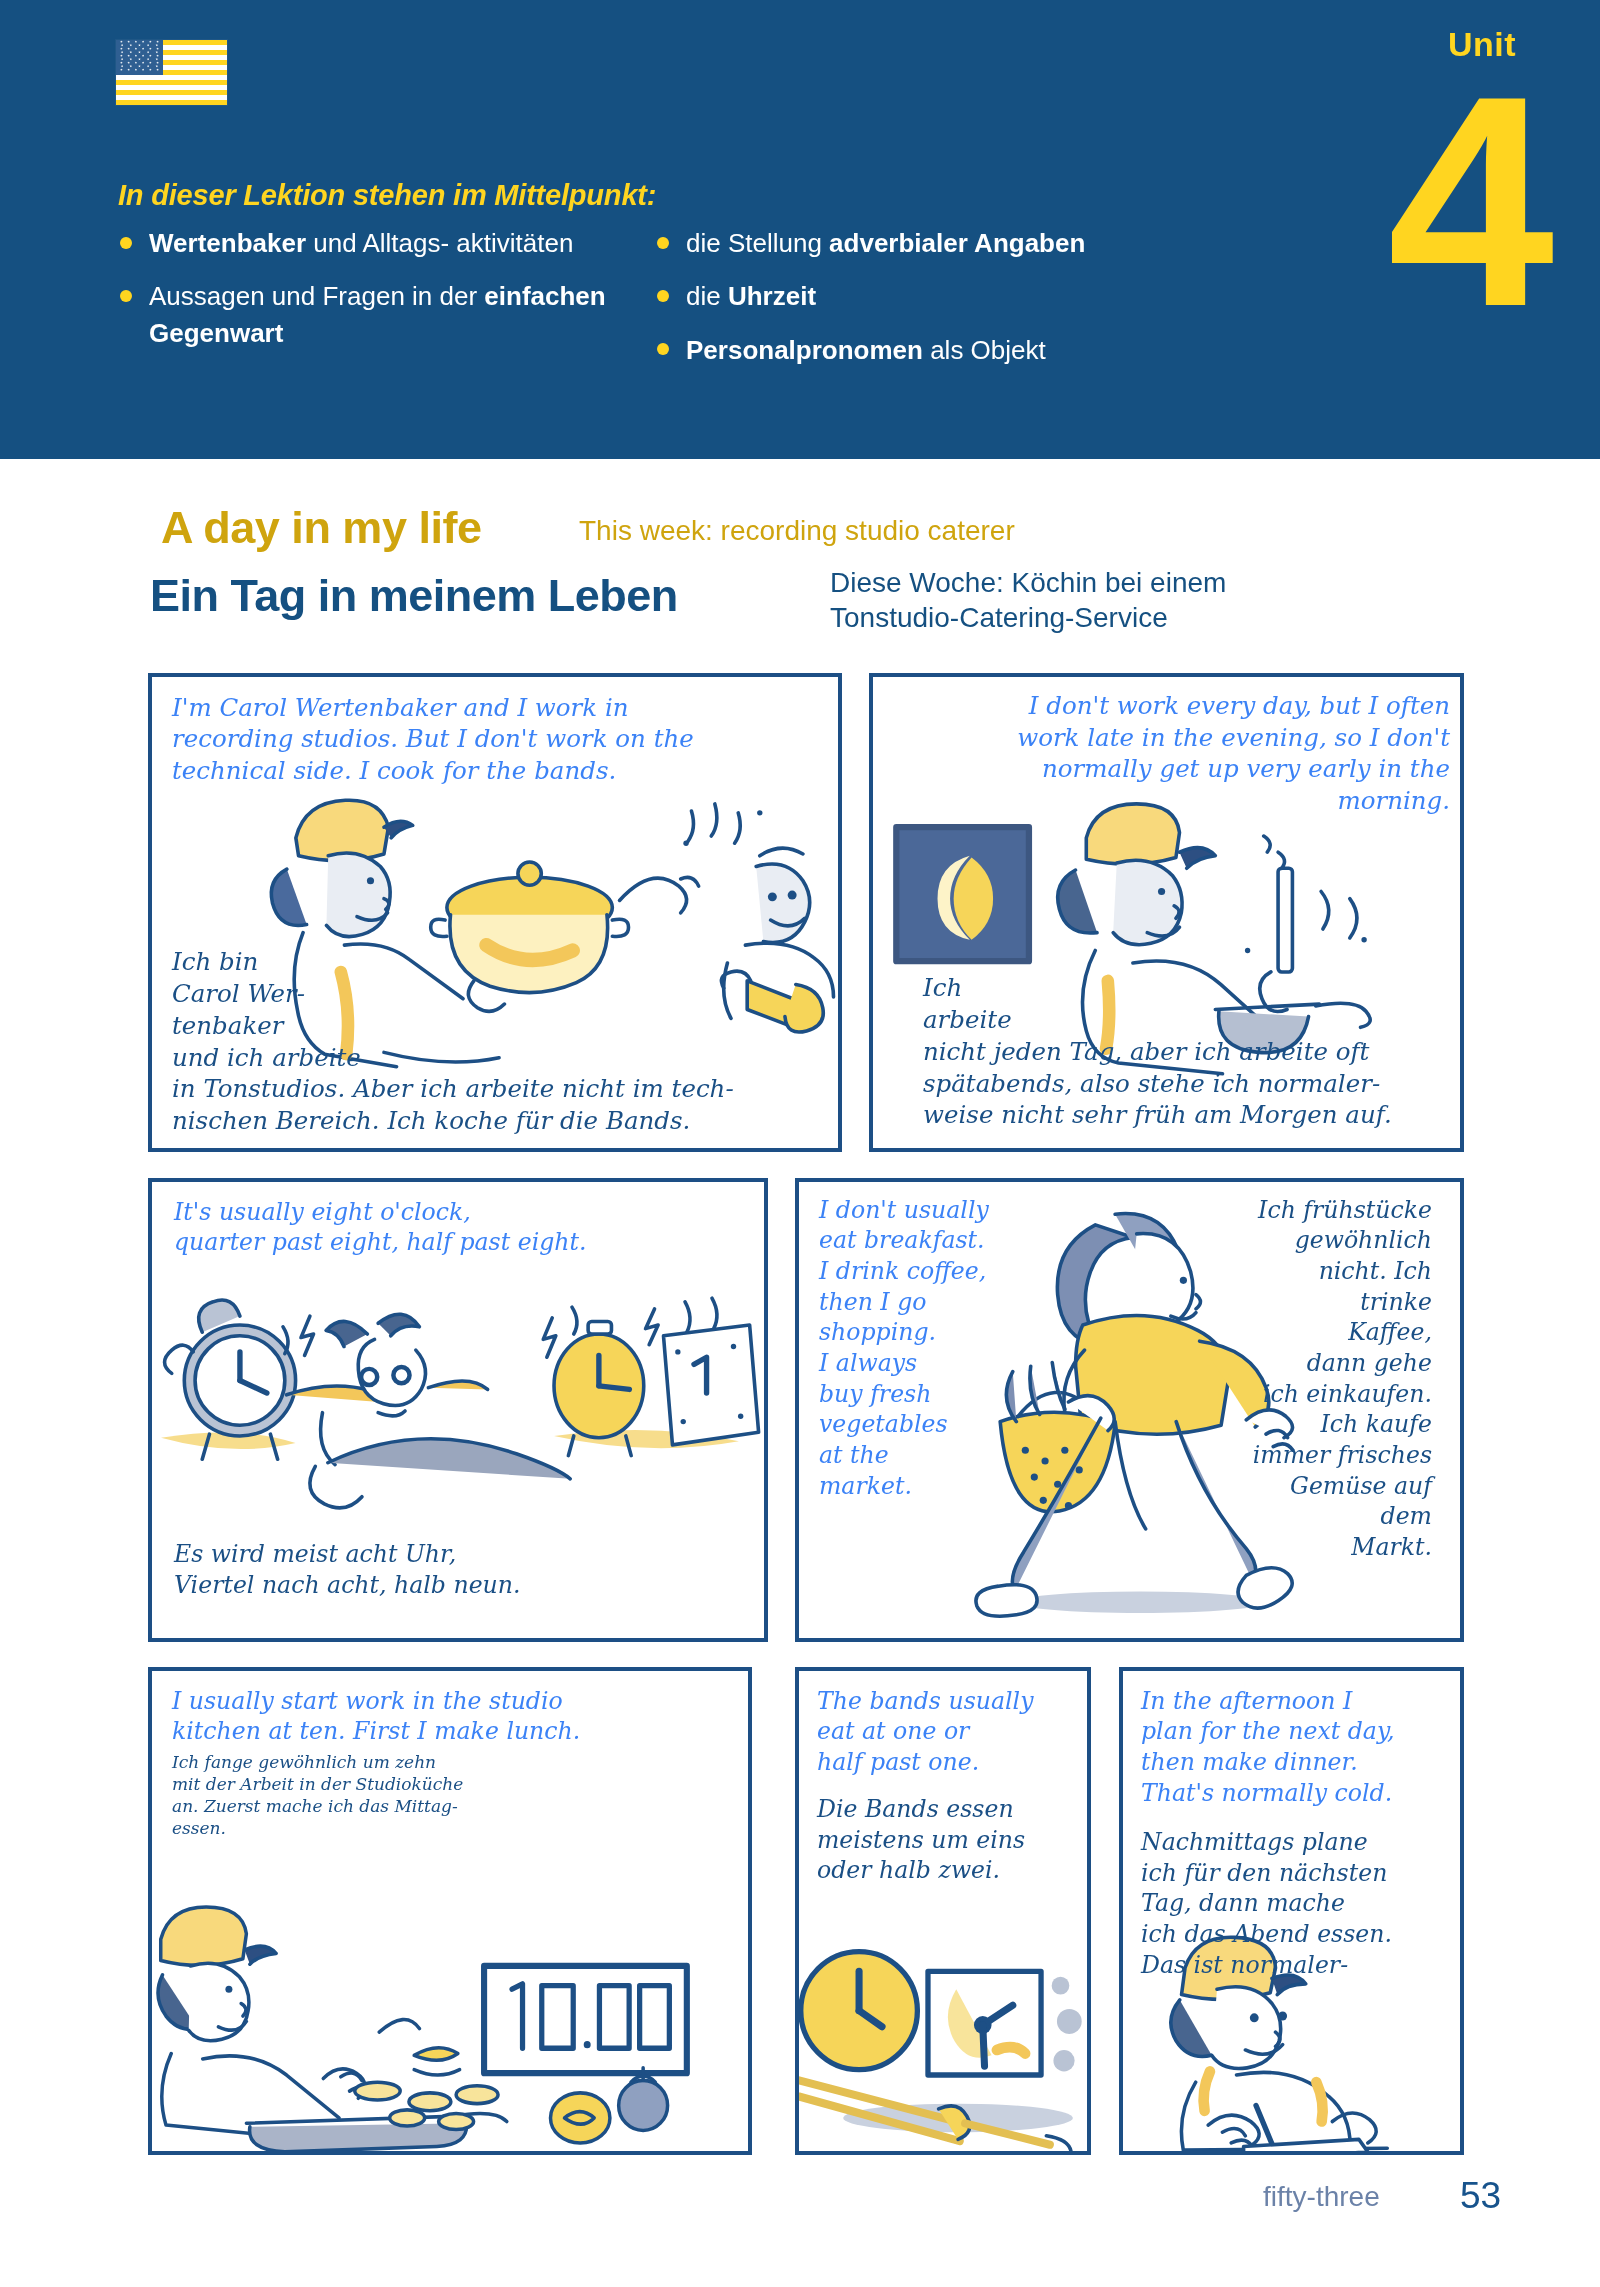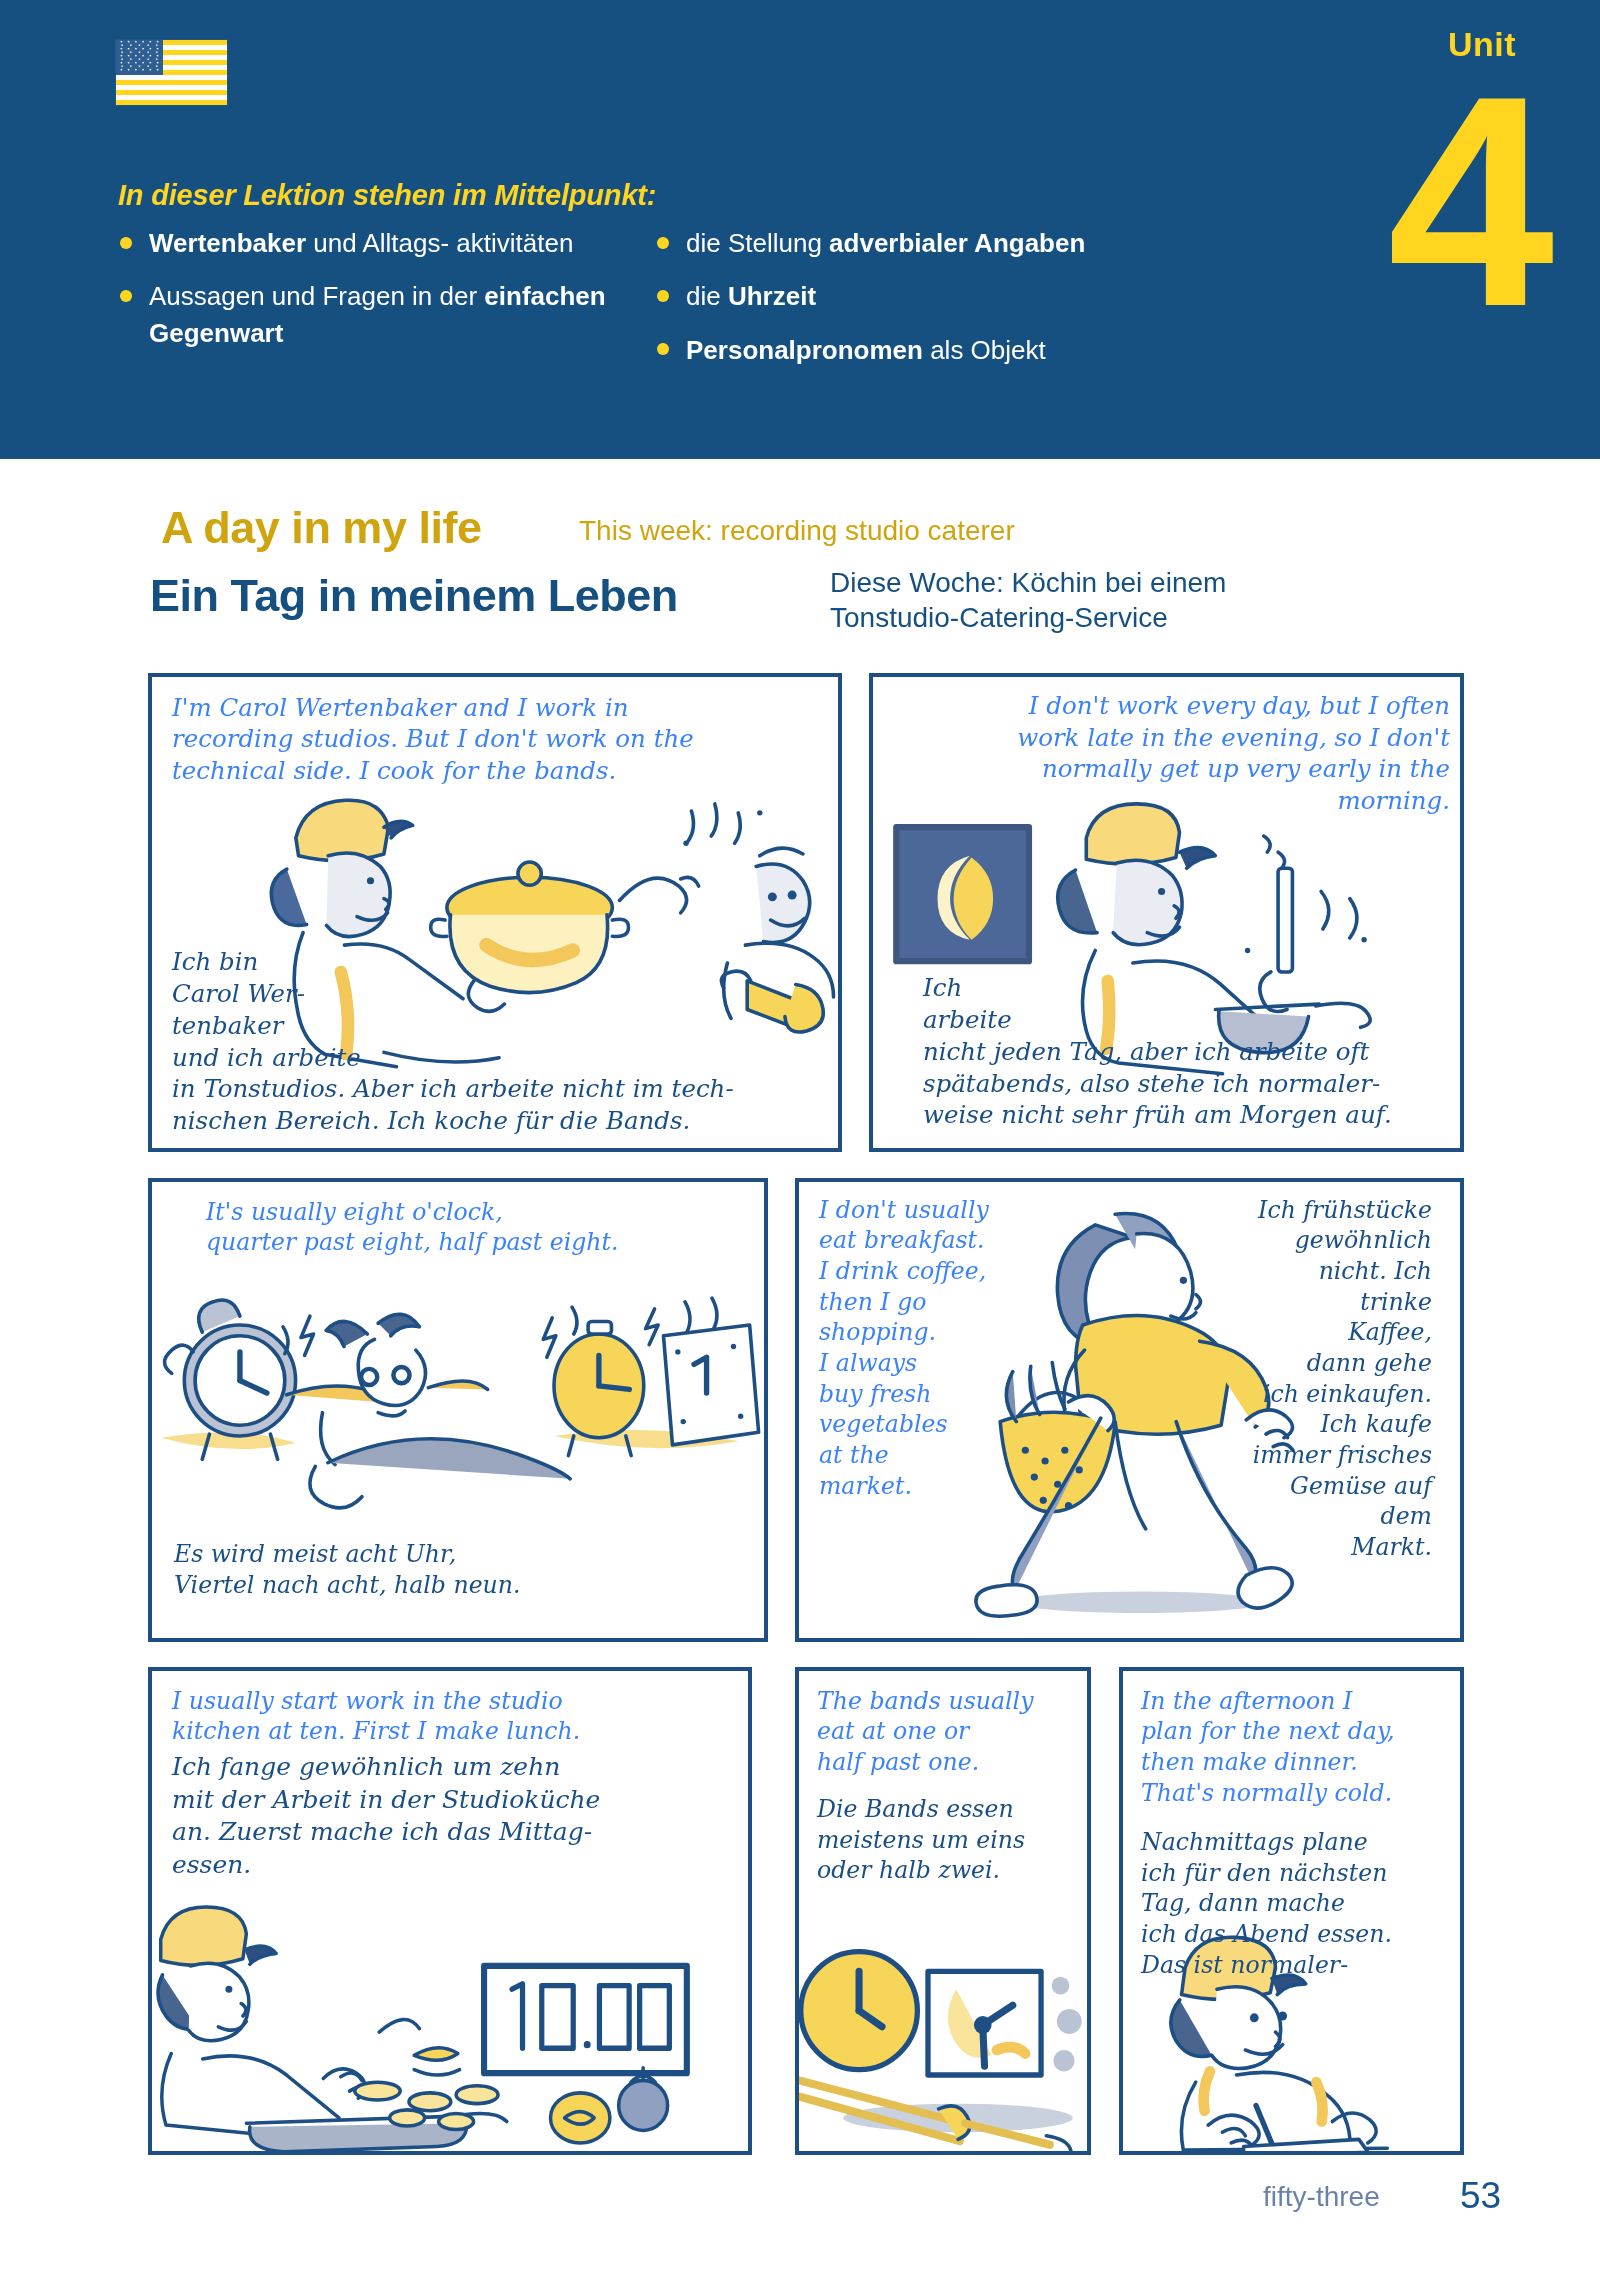--- a/index.html
+++ b/index.html
@@ -178,28 +178,28 @@
   .hw-en { color: #3b82f6; }
   .hw-de { color: #1a4f85; }
 
   
   .p1 .t-en { position:absolute; left:20px;  top:14.5px;  width:655px; font-size:24.5px; }
   .p1 .t-de { position:absolute; left:20px;  top:269px; width:655px; font-size:24.5px; }
 
   .p2 .t-en { position:absolute; left:18px;  top:12.7px;  width:559px; font-size:24.5px; text-align:right;}
   .p2 .t-de { position:absolute; left:18px;  top:295px; width:559px; font-size:24.5px;margin-left:32px; }
 
-  .p3 .t-en { position:absolute; left:22px;  top:14.5px;  width:573px; font-size:23.6px;margin-left:32px; }
+  .p3 .t-en { position:absolute; left:22px;  top:14.5px;  width:573px; font-size:23.6px; }
   .p3 .t-de { position:absolute; left:22px;  top:357px; width:573px; font-size:23.6px; }
 
   .p4 .t-en { position:absolute; left:20px;  top:12.7px;  width:173px; font-size:23.6px; }
   .p4 .t-de { position:absolute; right:28px; top:12.7px;  width:209px; font-size:23.6px; text-align:right; }
 
   .p5 .t-en { position:absolute; left:20px;  top:14.5px;  width:573px; font-size:23.6px; }
-  .p5 .t-de { position:absolute; left:20px;  top:80px;  width:573px; font-size:25px; }
+  .p5 .t-de { position:absolute; left:20px;  top:80px;  width:573px; font-size:17px; }
 
   .p6 .t-en { position:absolute; left:18px;  top:14.5px;  width:264px; font-size:23.6px; }
   .p6 .t-de { position:absolute; left:18px;  top:123px; width:264px; font-size:23.6px; }
 
   .p7 .t-en { position:absolute; left:18px;  top:14.5px;  width:309px; font-size:23.6px; }
   .p7 .t-de { position:absolute; left:18px;  top:156px; width:309px; font-size:23.6px; }
   .p7 .t-de .tail { display:block; text-align:right; }
 
   
   .art { position: absolute; inset: 0; pointer-events: none; }

